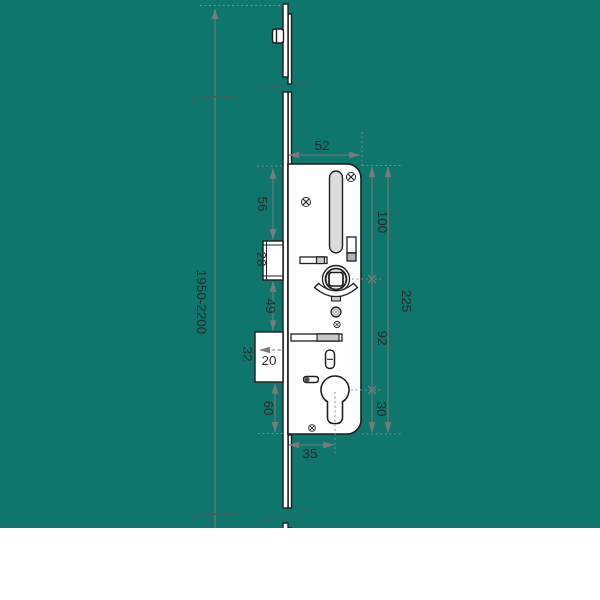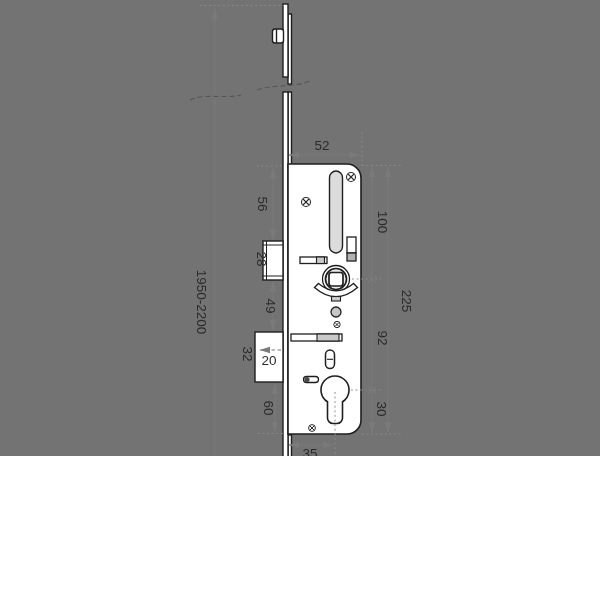--- a/index.html
+++ b/index.html
@@ -1,16 +1,16 @@
 <!DOCTYPE html>
 <html><head>
 <meta charset="utf-8">
 <style>
   html,body{margin:0;padding:0;background:#ffffff;}
-  .stage{position:relative;width:600px;height:456px;background:#737373;overflow:hidden;
+  .stage{position:relative;width:600px;height:528px;background:#0f766e;overflow:hidden;
          font-family:"Liberation Sans",sans-serif;text-align:center;}
   svg text{font-family:"Liberation Sans",sans-serif;font-size:13.5px;fill:#2b2b2b;}
   .outline{stroke:#1f1f1f;fill:#ffffff;}
   .dimline{stroke:#7a7a7a;stroke-width:1.1;fill:none;}
   .dotted{stroke:#8a8a8a;stroke-width:1;fill:none;stroke-dasharray:1.8,2.8;}
   .dashedleader{stroke:#7a7a7a;stroke-width:1.1;fill:none;stroke-dasharray:3.5,2.5;}
   .breakline{stroke:#555555;stroke-width:1.1;fill:none;stroke-dasharray:5,3;}
   .cross{stroke:#7a7a7a;stroke-width:1.1;}
 </style>
 </head>

